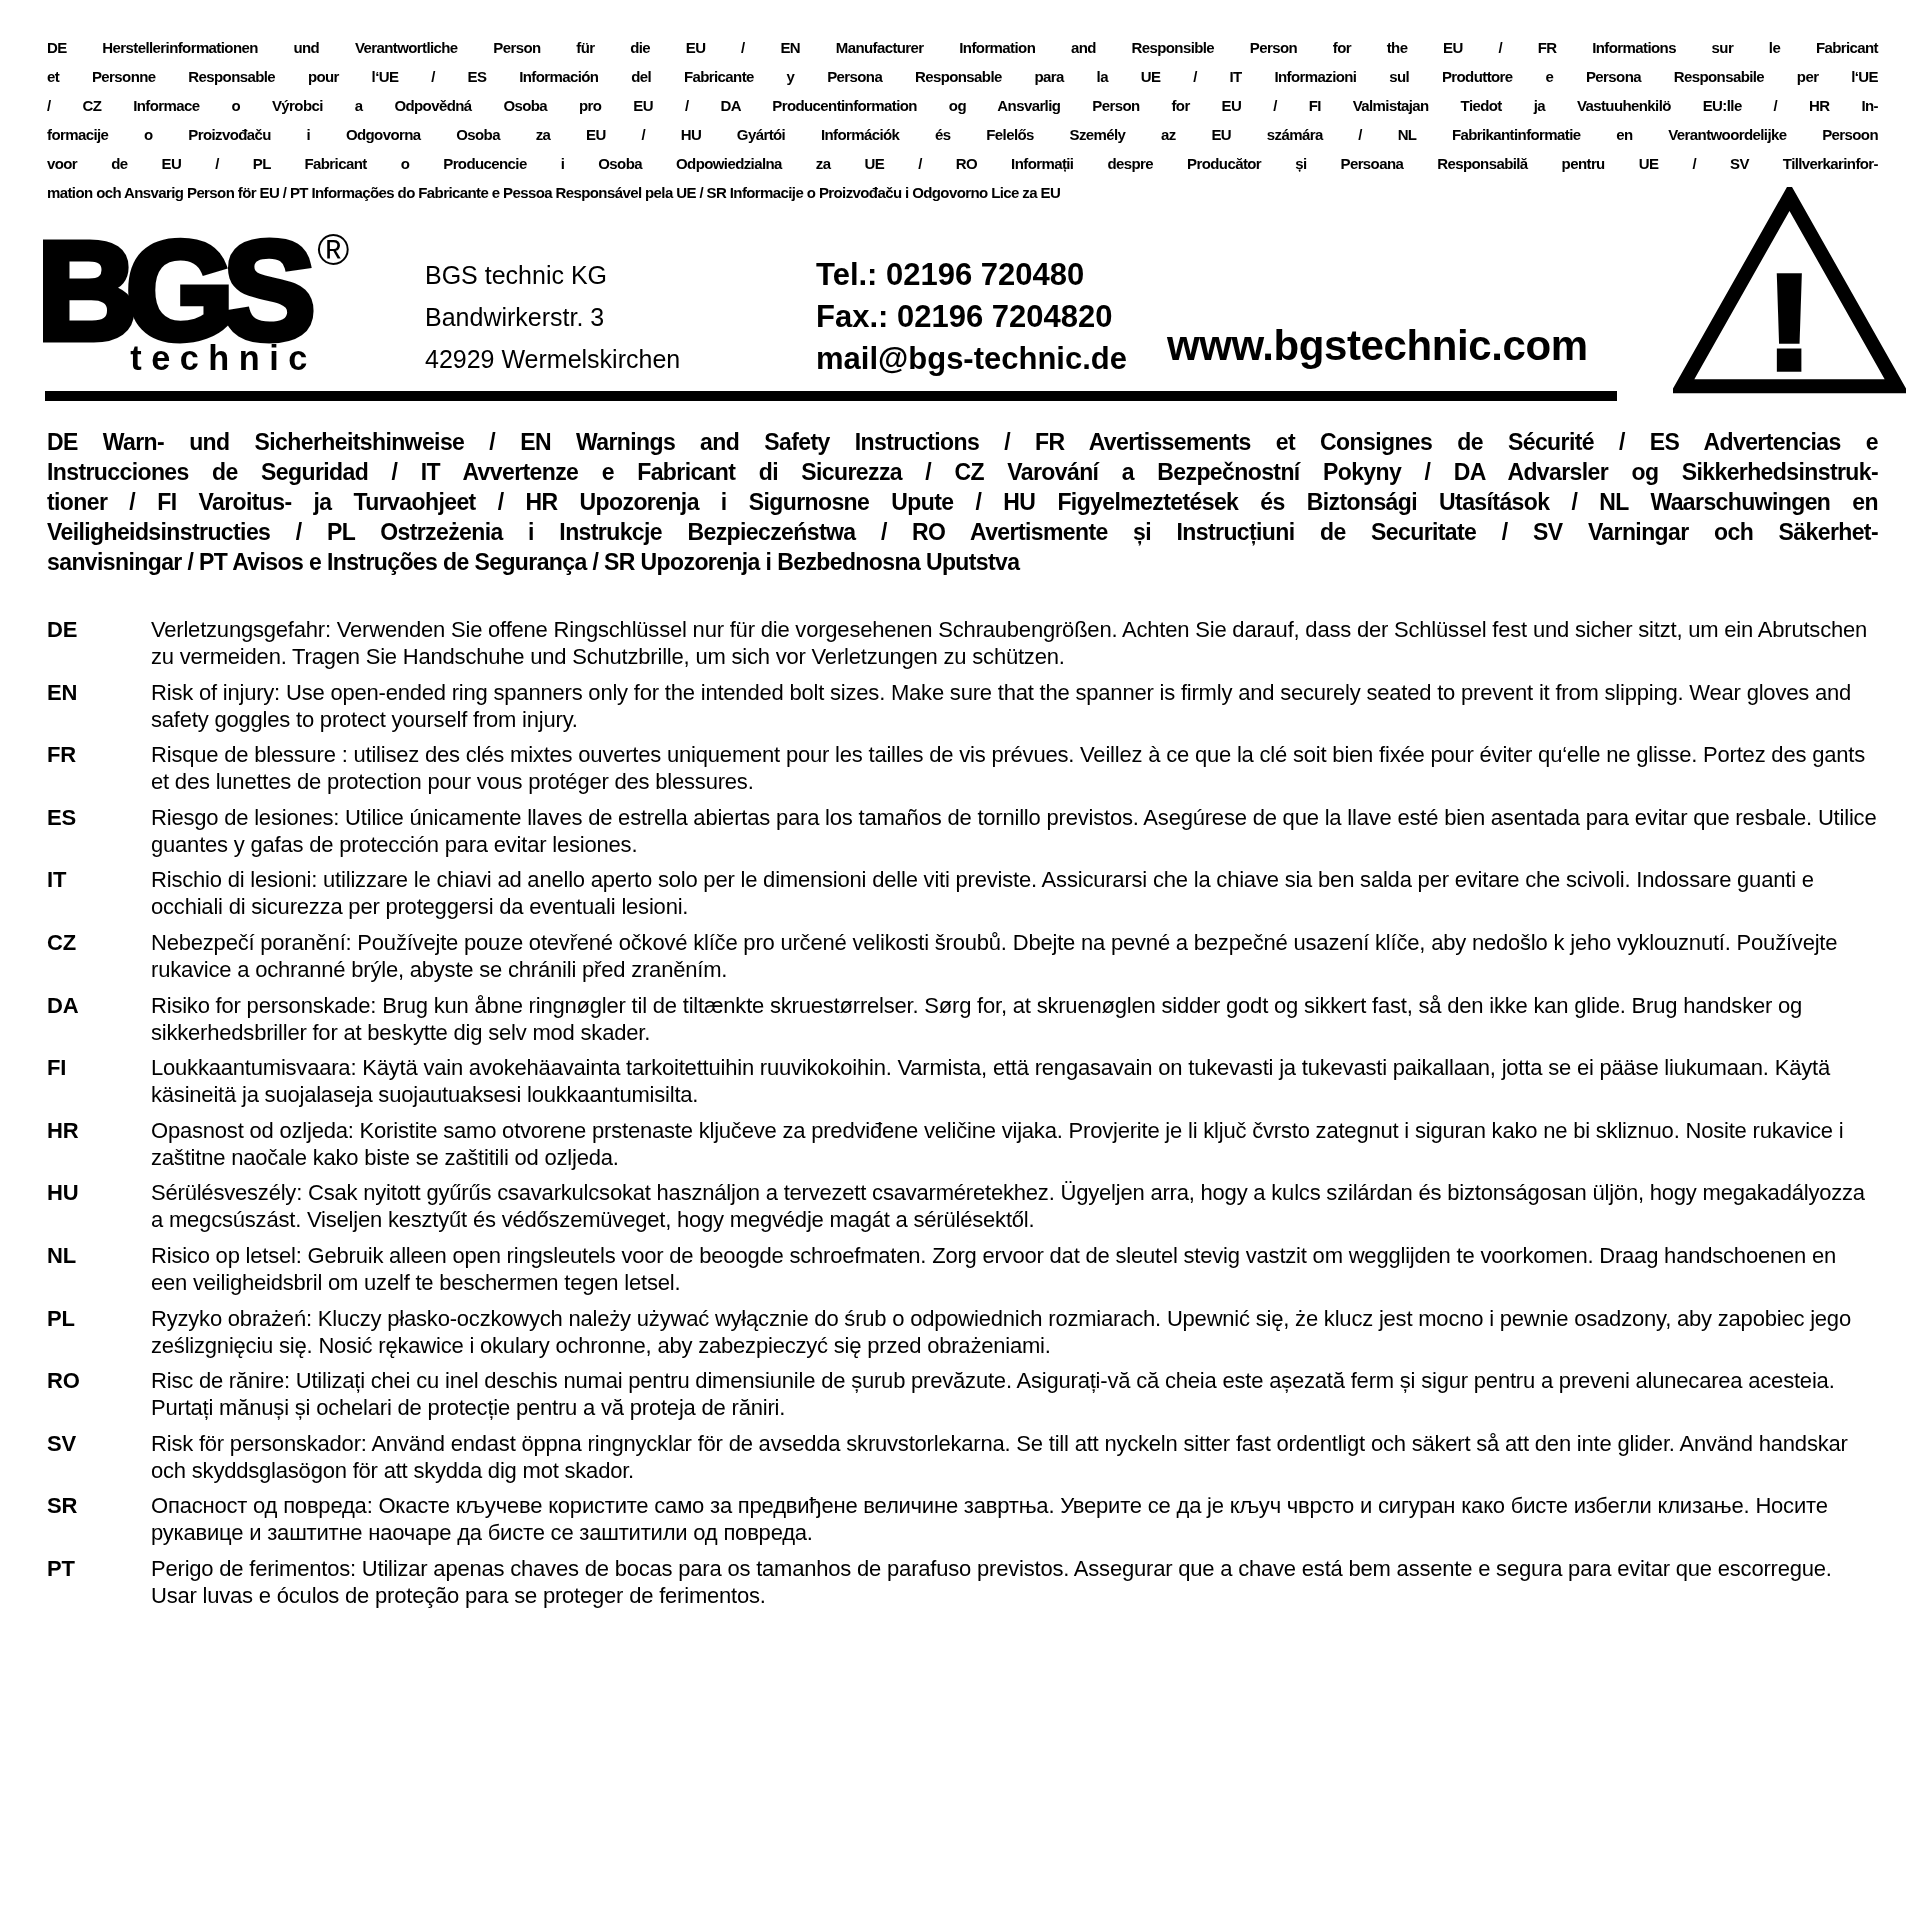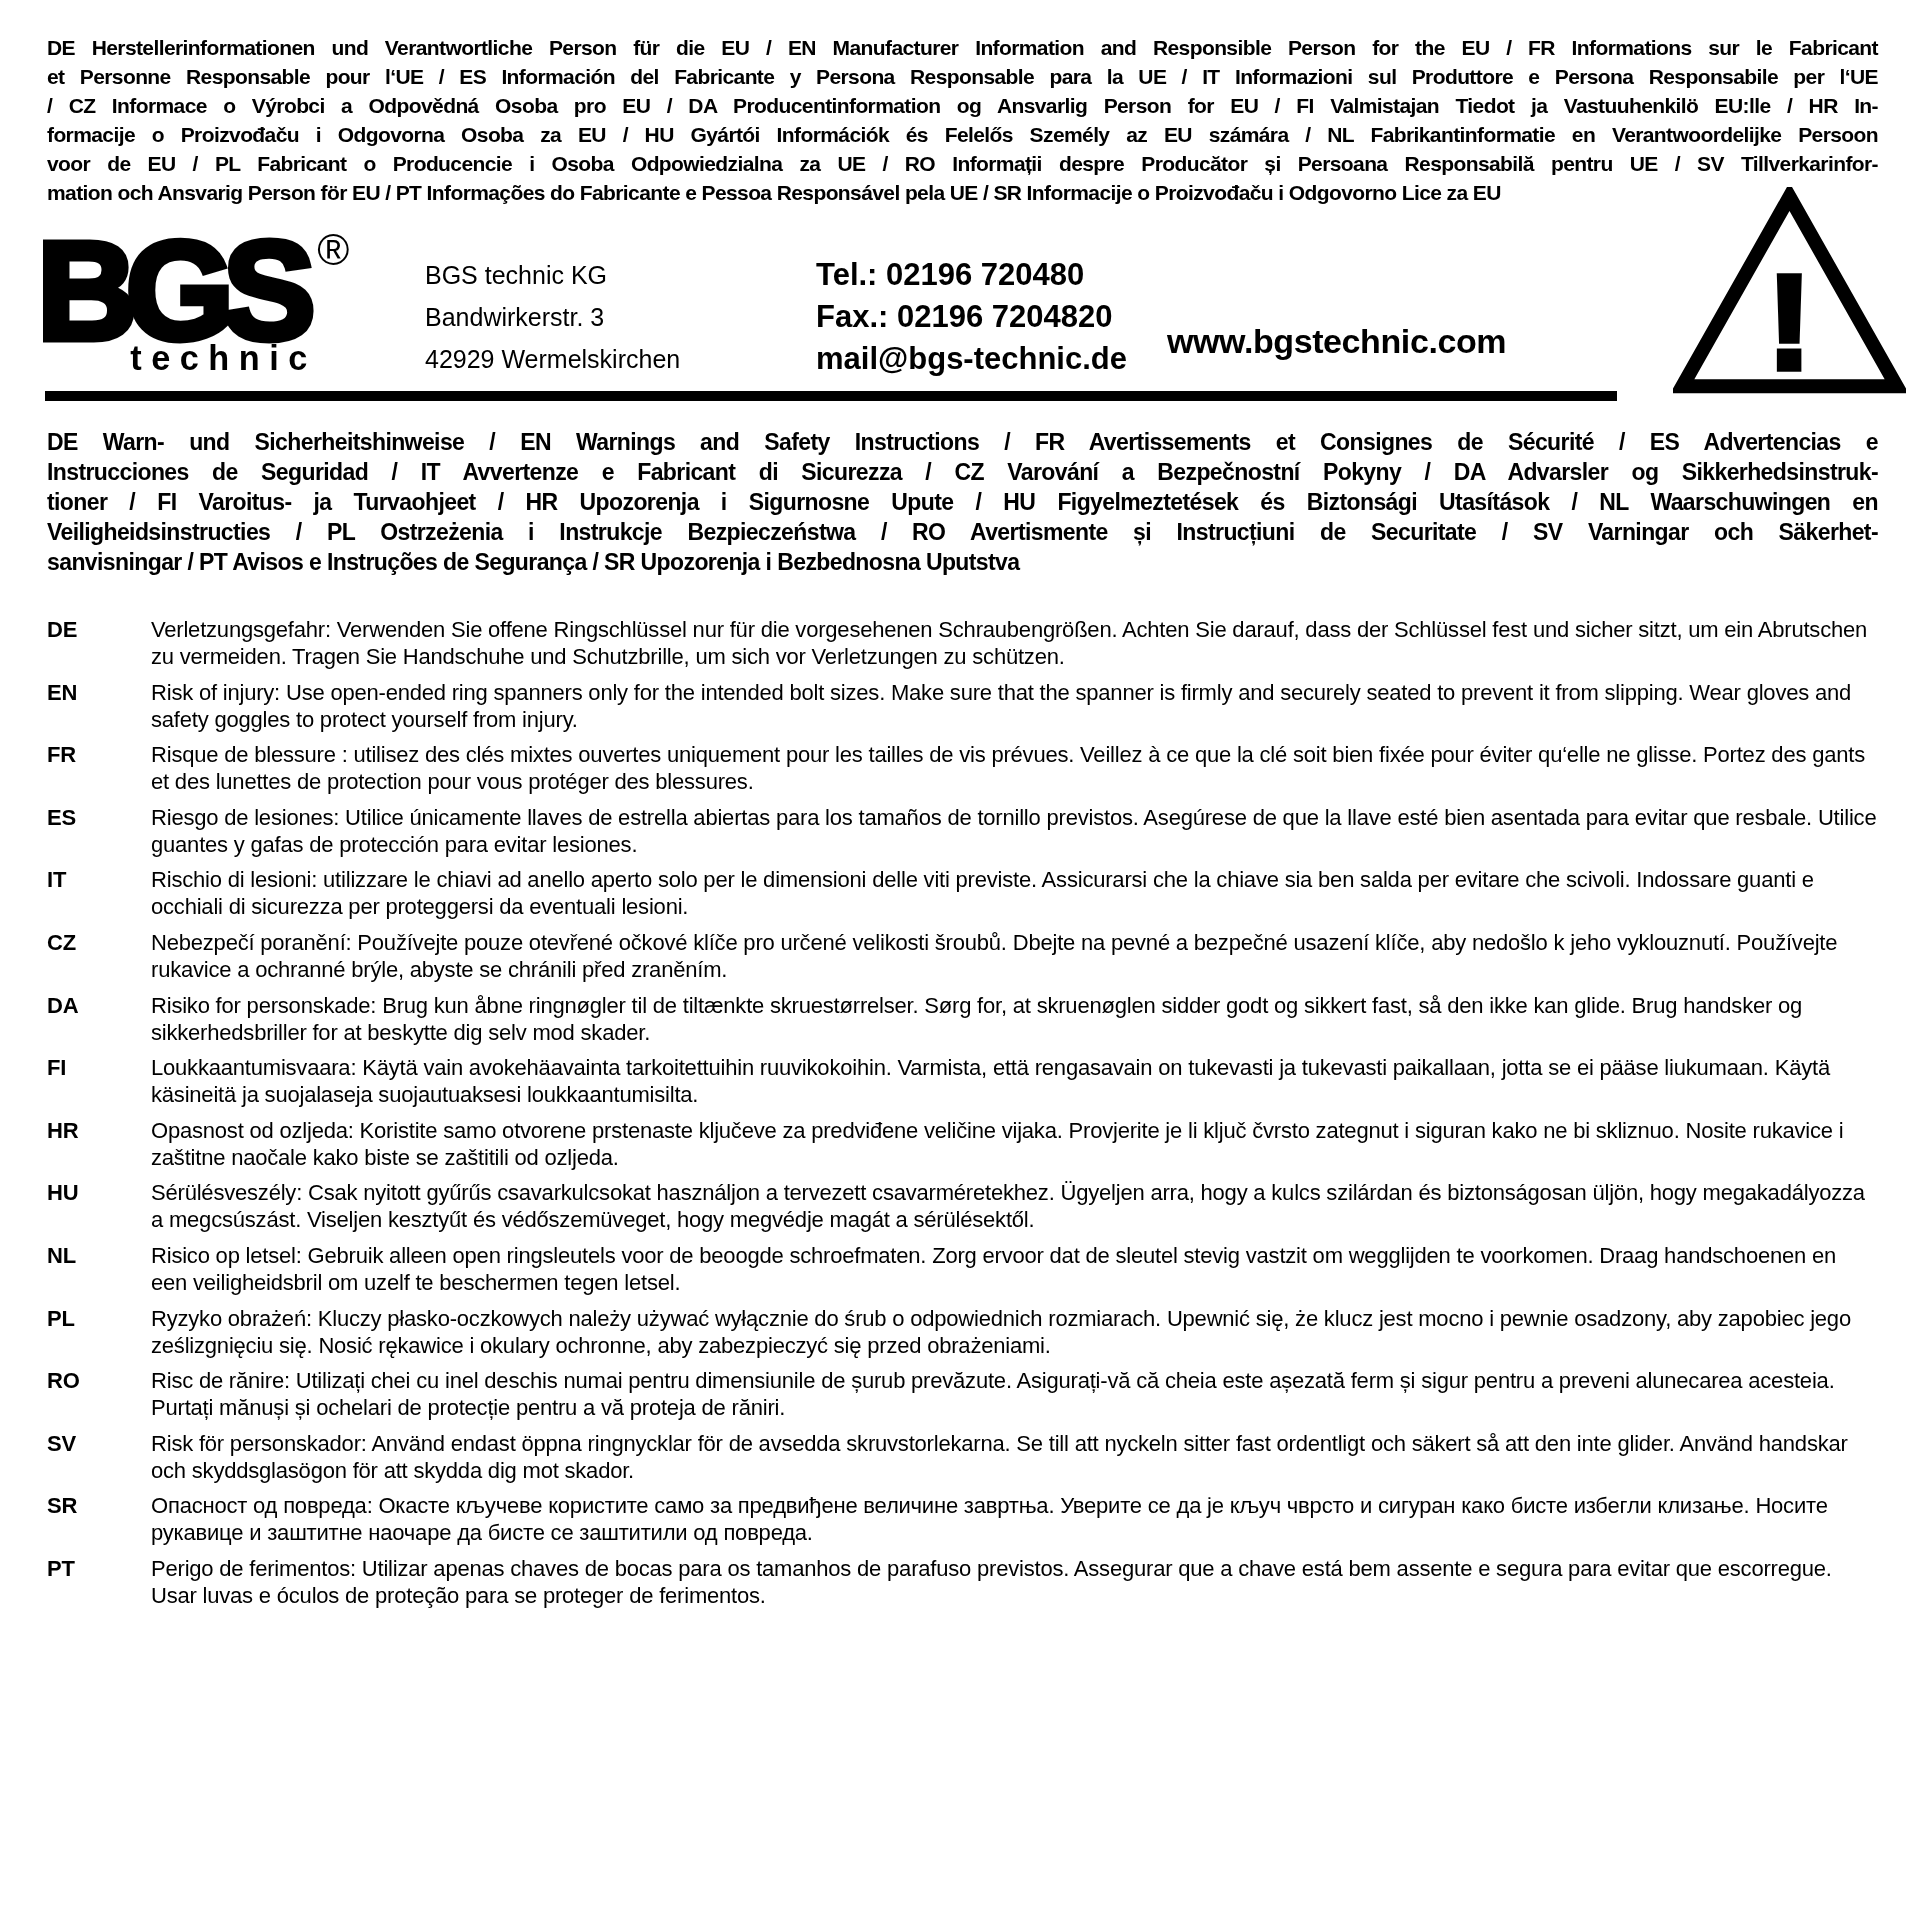--- a/index.html
+++ b/index.html
@@ -7,39 +7,39 @@
     position:relative;
     width:1930px; height:1930px;
     background:#ffffff;
     color:#000;
     font-family:"Liberation Sans","DejaVu Sans",sans-serif;
     overflow:hidden;
   }
   
   .mfg {
     position:absolute; left:47px; top:33px; width:1831px;
-    font-weight:bold; font-size:21px; line-height:29px;
+    font-weight:bold; font-size:15px; line-height:29px;
     letter-spacing:-0.6px;
   }
   .jline { text-align:justify; text-align-last:justify; }
   .lline { text-align:center; text-align-last:left; }
 
   
   .logo-svg { position:absolute; left:43px; top:224px; }
   .addr {
     position:absolute; left:425px; top:254px;
     font-size:25px; line-height:42px; font-weight:normal;
   }
   .contact {
     position:absolute; left:816px; top:254px;
     font-size:31px; line-height:42px; font-weight:bold;
   }
   .website {
     position:absolute; left:1167px; top:322px;
-    font-size:34px; font-weight:bold; letter-spacing:-0.4px;
+    font-size:42px; font-weight:bold; letter-spacing:-0.4px;
   }
   .warn-svg { position:absolute; left:1673px; top:187px; }
   .divider {
     position:absolute; left:45px; top:391px;
     width:1572px; height:10px; background:#000;
   }
 
   
   .safety-header {
     position:absolute; left:47px; top:427px; width:1831px;

